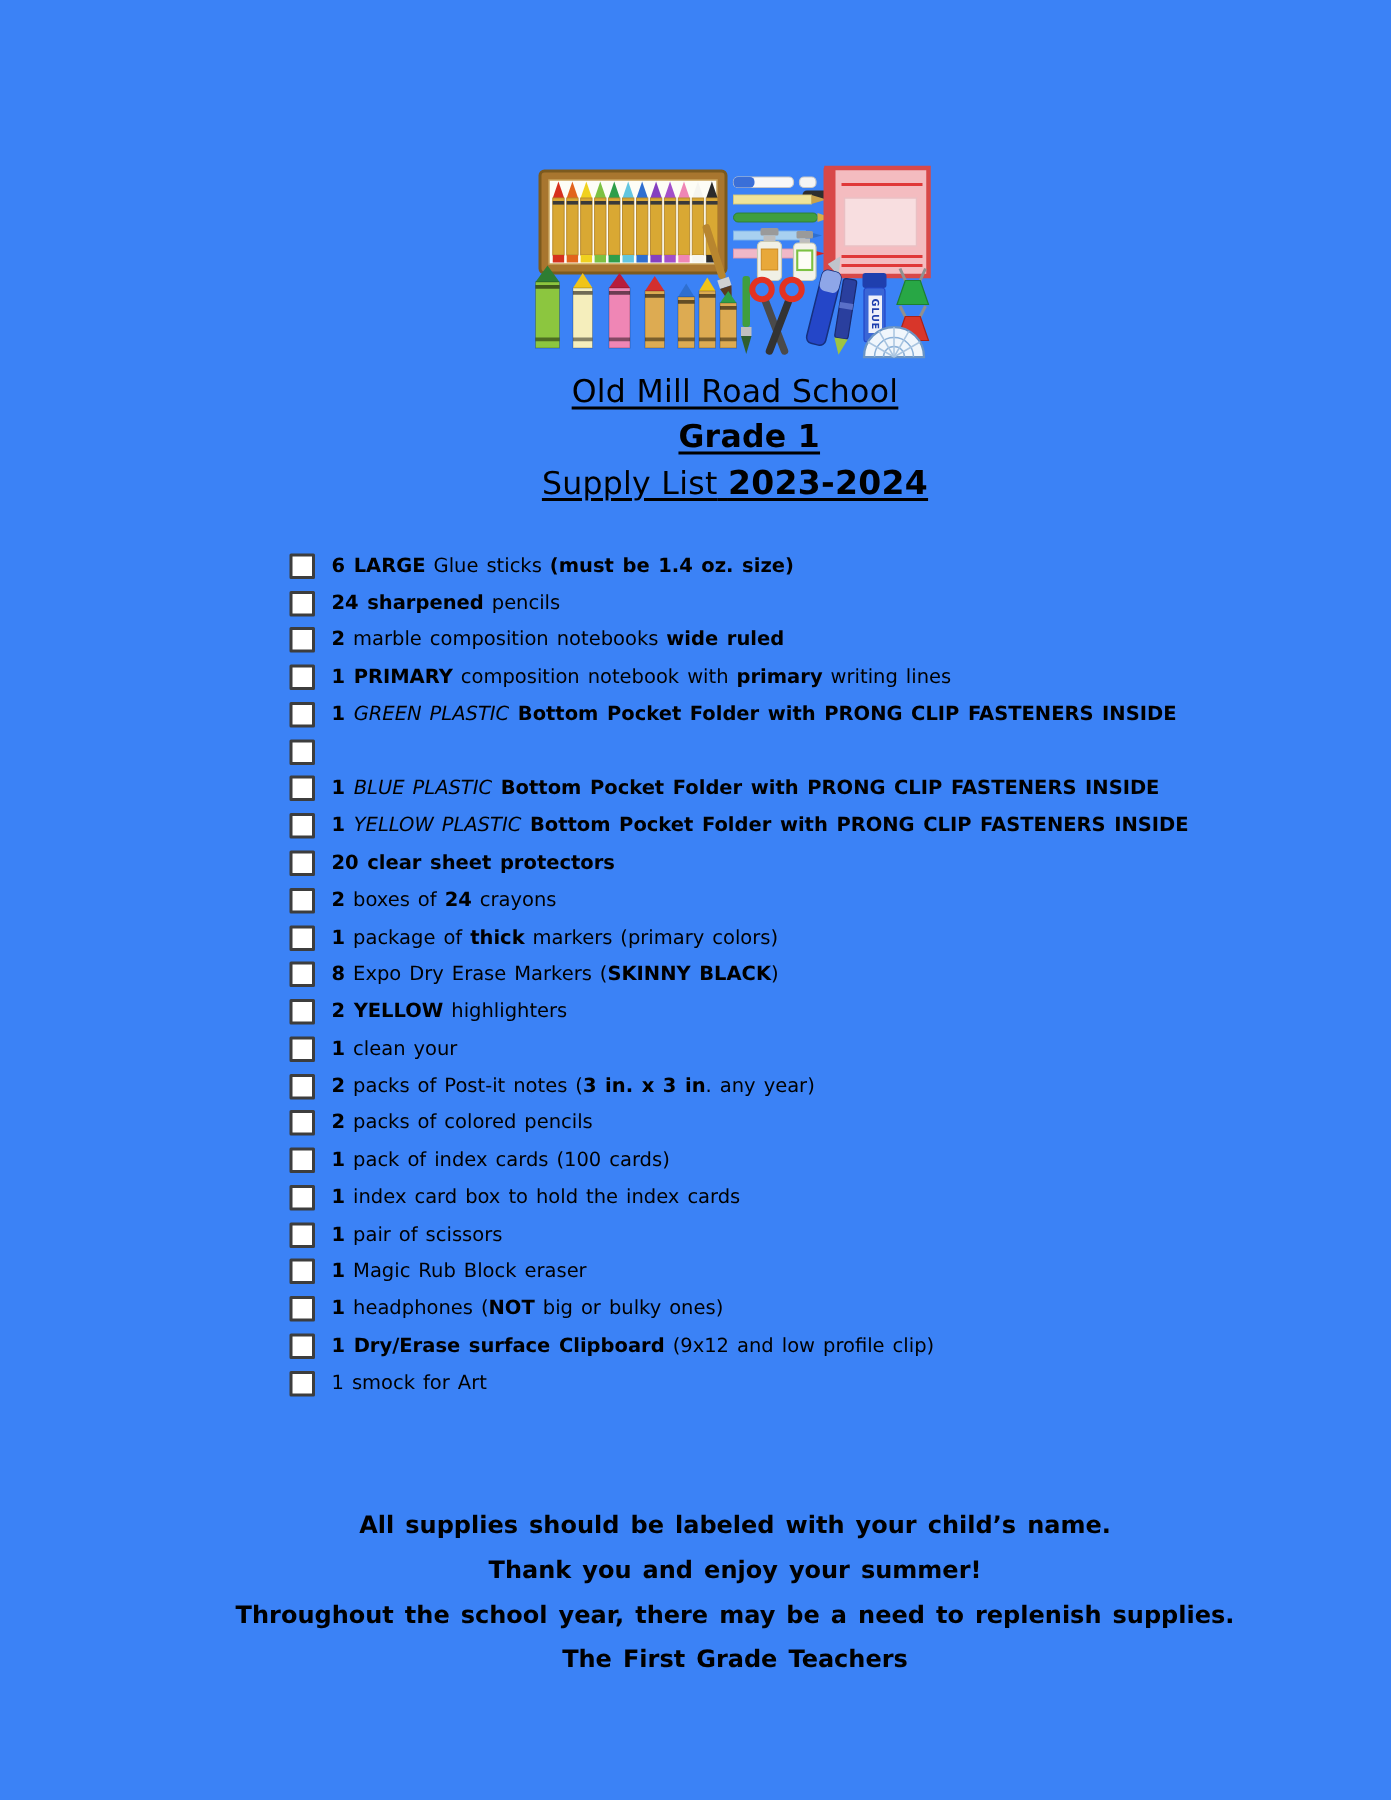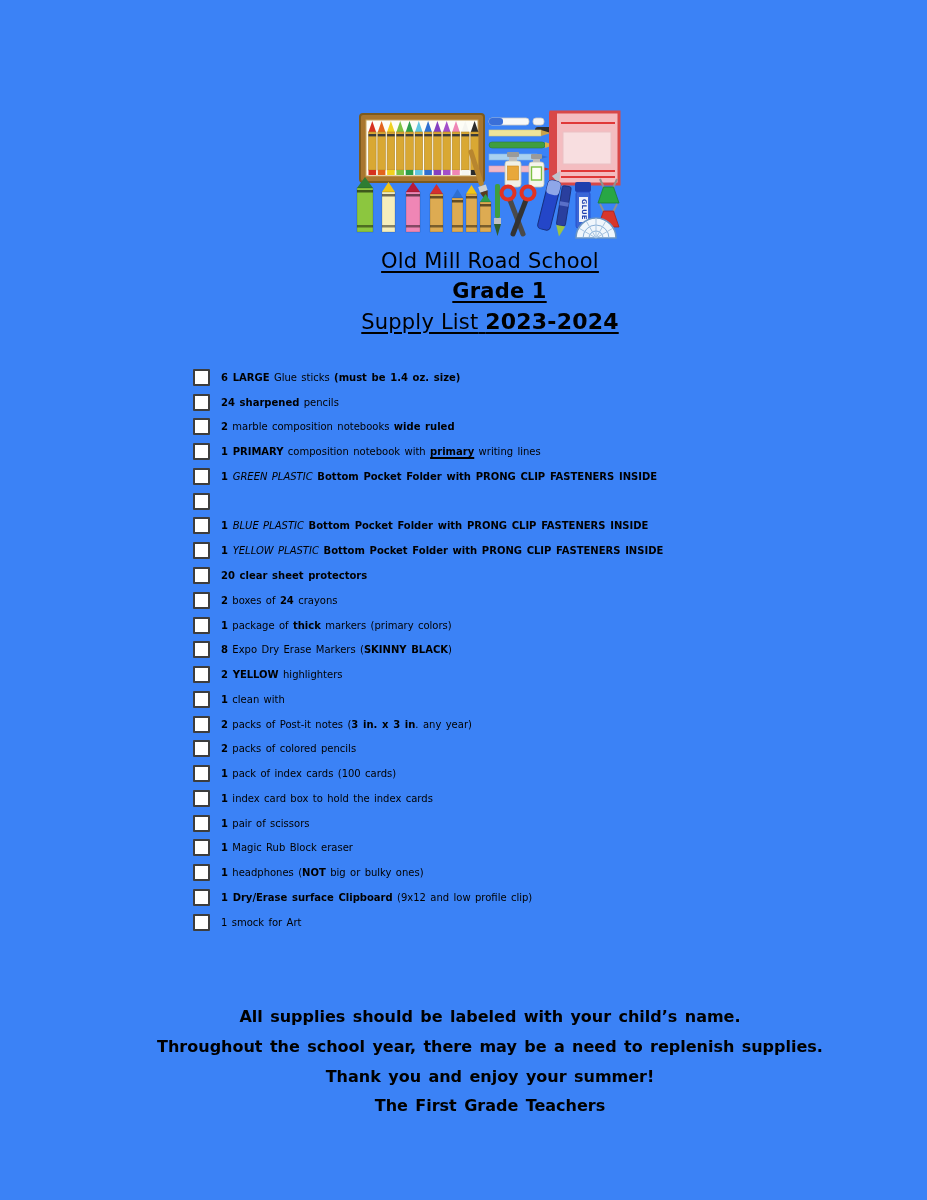--- a/index.html
+++ b/index.html
@@ -13,30 +13,30 @@
   .clipart{position:absolute;left:302px;top:108px;width:272px;height:132px;}
 
   .titleblock{
     position:absolute;top:246px;left:0;width:100%;
     text-align:center;font-size:21px;line-height:30.4px;letter-spacing:.2px;
   }
   .t-line{text-decoration:underline;text-decoration-thickness:1.6px;text-underline-offset:3px;}
   .grade{font-weight:bold;margin-left:19px;}
   .year{font-weight:bold;font-size:22px;}
 
-  .checklist{position:absolute;left:140px;top:365px;font-size:10px;word-spacing:1.2px;}
+  .checklist{position:absolute;left:140px;top:365px;font-size:13px;word-spacing:1.2px;}
   .row{display:flex;align-items:center;height:24.78px;white-space:pre;}
   .cb{
     flex:0 0 auto;width:13px;height:13px;
     border:2px solid #3d3d3d;border-radius:1px;margin-right:11px;background:#fff;
   }
   .itemtext{white-space:pre;}
   .b{font-weight:bold;}
   .i{font-style:italic;text-align:right;}
-  .u{text-decoration:underline;text-decoration-thickness:1.5px;text-underline-offset:2px;}
+  .u{text-decoration-thickness:1.5px;text-underline-offset:2px;}
 
   .footer{
     position:absolute;top:1002px;left:0;width:100%;text-align:center;
     font-weight:bold;font-size:16px;line-height:29.8px;word-spacing:1.8px;
   }
 </style>
 </head>
 <body>
 
 <div class="page">
@@ -239,33 +239,33 @@
         <div class="row"><span class="cb"></span><span class="itemtext"><span class="b">1 PRIMARY</span><span> composition notebook with </span><span class="b u">primary</span><span> writing lines</span></span></div>
         <div class="row"><span class="cb"></span><span class="itemtext"><span class="b">1 </span><span class="i">GREEN PLASTIC</span><span class="b"> Bottom Pocket Folder with PRONG CLIP FASTENERS INSIDE</span></span></div>
         <div class="row"><span class="cb"></span></div>
         <div class="row"><span class="cb"></span><span class="itemtext"><span class="b">1 </span><span class="i">BLUE PLASTIC</span><span class="b"> Bottom Pocket Folder with PRONG CLIP FASTENERS INSIDE</span></span></div>
         <div class="row"><span class="cb"></span><span class="itemtext"><span class="b">1 </span><span class="i">YELLOW PLASTIC</span><span class="b"> Bottom Pocket Folder with PRONG CLIP FASTENERS INSIDE</span></span></div>
         <div class="row"><span class="cb"></span><span class="itemtext"><span class="b">20 clear sheet protectors</span></span></div>
         <div class="row"><span class="cb"></span><span class="itemtext"><span class="b">2</span><span> boxes of </span><span class="b">24</span><span> crayons</span></span></div>
         <div class="row"><span class="cb"></span><span class="itemtext"><span class="b">1</span><span> package of </span><span class="b">thick</span><span> markers (primary colors)</span></span></div>
         <div class="row"><span class="cb"></span><span class="itemtext"><span class="b">8</span><span> Expo Dry Erase Markers (</span><span class="b">SKINNY BLACK</span><span>)</span></span></div>
         <div class="row"><span class="cb"></span><span class="itemtext"><span class="b">2 YELLOW</span><span> highlighters</span></span></div>
-        <div class="row"><span class="cb"></span><span class="itemtext"><span class="b">1</span><span> clean with</span></span></div>
+        <div class="row"><span class="cb"></span><span class="itemtext"><span class="b">1</span><span> clean your</span></span></div>
         <div class="row"><span class="cb"></span><span class="itemtext"><span class="b">2</span><span> packs of Post-it notes (</span><span class="b">3 in. x 3 in</span><span>. any year)</span></span></div>
         <div class="row"><span class="cb"></span><span class="itemtext"><span class="b">2</span><span> packs of colored pencils</span></span></div>
         <div class="row"><span class="cb"></span><span class="itemtext"><span class="b">1</span><span> pack of index cards (100 cards)</span></span></div>
         <div class="row"><span class="cb"></span><span class="itemtext"><span class="b">1</span><span> index card box to hold the index cards</span></span></div>
         <div class="row"><span class="cb"></span><span class="itemtext"><span class="b">1</span><span> pair of scissors</span></span></div>
         <div class="row"><span class="cb"></span><span class="itemtext"><span class="b">1</span><span> Magic Rub Block eraser</span></span></div>
         <div class="row"><span class="cb"></span><span class="itemtext"><span class="b">1</span><span> headphones (</span><span class="b">NOT</span><span> big or bulky ones)</span></span></div>
         <div class="row"><span class="cb"></span><span class="itemtext"><span class="b">1 Dry/Erase surface Clipboard</span><span> (9x12 and low profile clip)</span></span></div>
         <div class="row"><span class="cb"></span><span class="itemtext"><span>1 smock for Art</span></span></div>
       </div>
 
     <div class="footer" id="footer">
         <div>All supplies should be labeled with your child’s name.</div>
+        <div>Thank you and enjoy your summer!</div>
         <div>Throughout the school year, there may be a need to replenish supplies.</div>
-        <div>Thank you and enjoy your summer!</div>
         <div>The First Grade Teachers</div>
       </div>
 
   </div>
 </div>
 
 </body></html>

